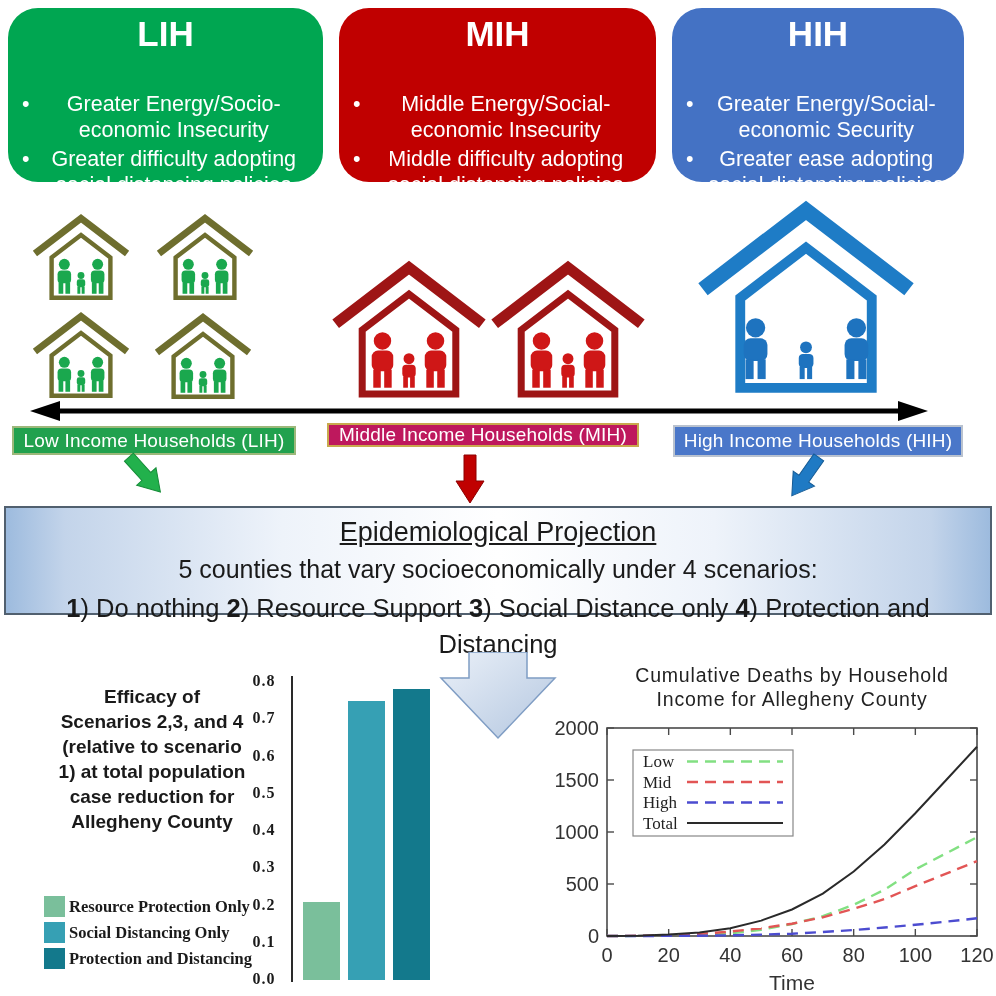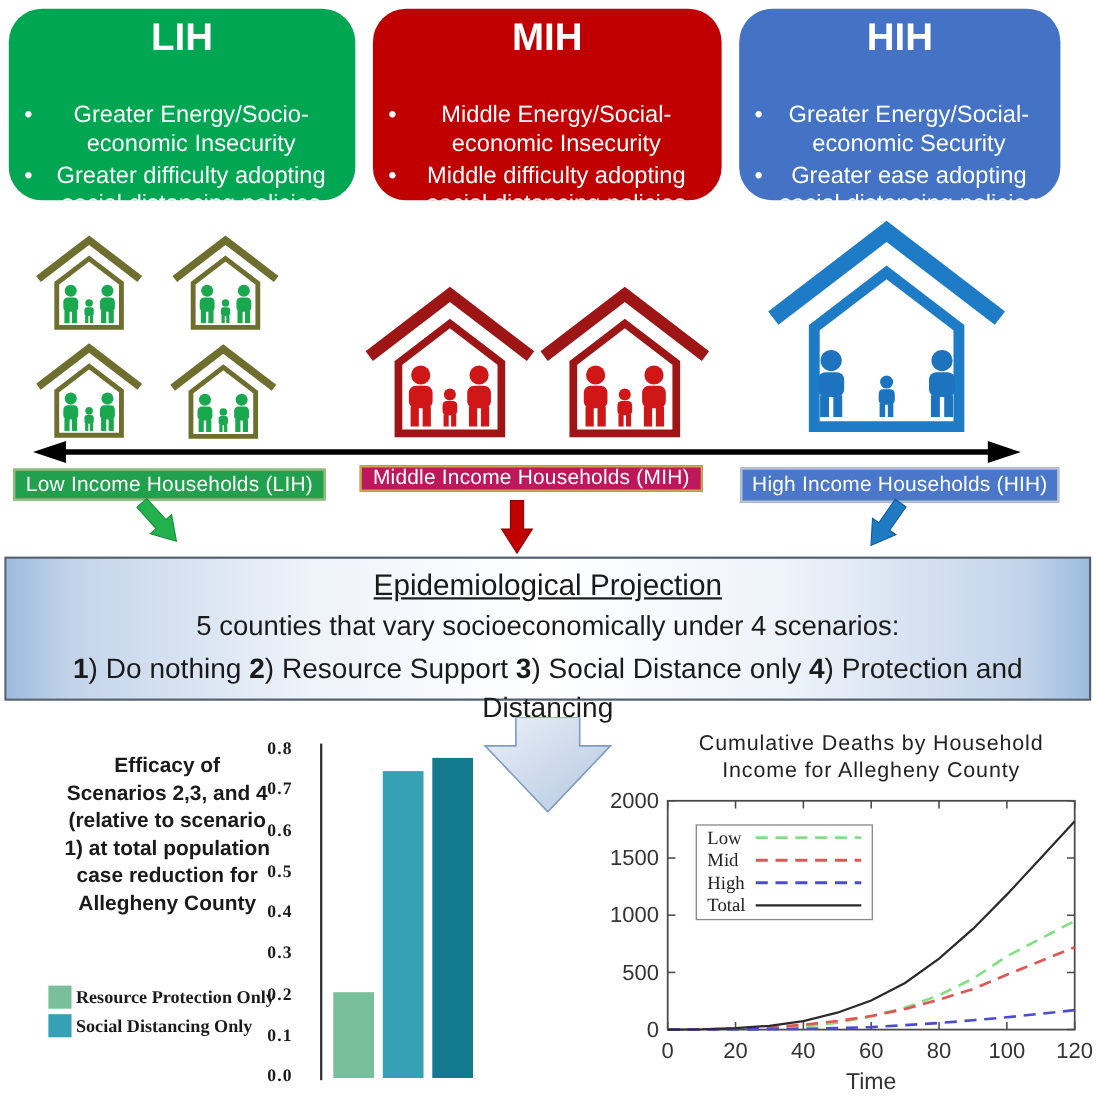--- a/index.html
+++ b/index.html
@@ -21,39 +21,39 @@
   .house{position:absolute;}
   .house svg{width:100%;height:100%;display:block;}
   
   .axis-label{
     position:absolute;color:#fff;font-weight:normal;font-size:19px;
     display:flex;align-items:center;justify-content:center;box-sizing:border-box;
     letter-spacing:.2px;
   }
   
   .epi-box{
-    position:absolute;left:4px;top:506px;width:988px;height:131px;box-sizing:border-box;
+    position:absolute;left:4px;top:506px;width:988px;height:109px;box-sizing:border-box;
     border:2px solid #51606f;
     background:linear-gradient(90deg,#9dbbde 0%,#c3d4ea 6%,#eef3fa 28%,#ffffff 50%,#eef3fa 72%,#c3d4ea 94%,#9dbbde 100%);
     text-align:center;color:#1a1a1a;
   }
   .epi-title{font-size:27px;text-decoration:underline;margin-top:9px;}
   .epi-sub{font-size:25px;margin-top:7px;}
   .epi-scenarios{font-size:25.5px;line-height:1.42;margin-top:6px;padding:0 26px;}
   
   .bar-title{
     position:absolute;left:58px;top:684px;width:188px;text-align:center;
     font-weight:bold;font-size:19px;line-height:1.32;color:#1a1a1a;
   }
   .bar-legend{position:absolute;left:44px;top:896px;}
   .bar-legend .row{display:flex;align-items:center;gap:4px;margin-bottom:5px;}
   .bar-legend .sw{width:21px;height:21px;flex:0 0 auto;}
   .bar-legend .lbl{font-family:"Liberation Serif",serif;font-weight:bold;font-size:16.5px;color:#1a1a1a;white-space:nowrap;}
   .ytick{
-    position:absolute;width:42px;text-align:left;font-family:"Liberation Serif",serif;
+    position:absolute;width:42px;text-align:center;font-family:"Liberation Serif",serif;
     font-weight:bold;font-size:16px;letter-spacing:1px;color:#1a1a1a;
   }
   .bar-axis{position:absolute;left:291px;top:676px;width:2px;height:306px;background:#2a2a2a;}
   .bar{position:absolute;width:37px;}
   
   .line-chart{position:absolute;left:540px;top:658px;width:456px;height:338px;}
   .arrow-abs{position:absolute;}
 </style>
 </head>
 <body>
@@ -271,20 +271,24 @@
 
   <div class="bar-title">Efficacy of Scenarios 2,3, and 4 (relative to scenario 1) at total population case reduction for Allegheny County</div>
   <div class="bar-legend" id="bar-legend">
       <div class="row">
         <span class="sw" style="background:#7abf9b"></span>
         <span class="lbl">Resource Protection Only</span>
       </div>
       <div class="row">
         <span class="sw" style="background:#36a0b4"></span>
         <span class="lbl">Social Distancing Only</span>
+      </div>
+      <div class="row">
+        <span class="sw" style="background:#13798c"></span>
+        <span class="lbl">Protection and Distancing</span>
       </div>
     </div>
   <div id="bar-yaxis">
       <span class="ytick" style="left: 243px; top: 672px;">0.8</span>
       <span class="ytick" style="left: 243px; top: 709.25px;">0.7</span>
       <span class="ytick" style="left: 243px; top: 746.5px;">0.6</span>
       <span class="ytick" style="left: 243px; top: 783.75px;">0.5</span>
       <span class="ytick" style="left: 243px; top: 821px;">0.4</span>
       <span class="ytick" style="left: 243px; top: 858.25px;">0.3</span>
       <span class="ytick" style="left: 243px; top: 895.5px;">0.2</span>

